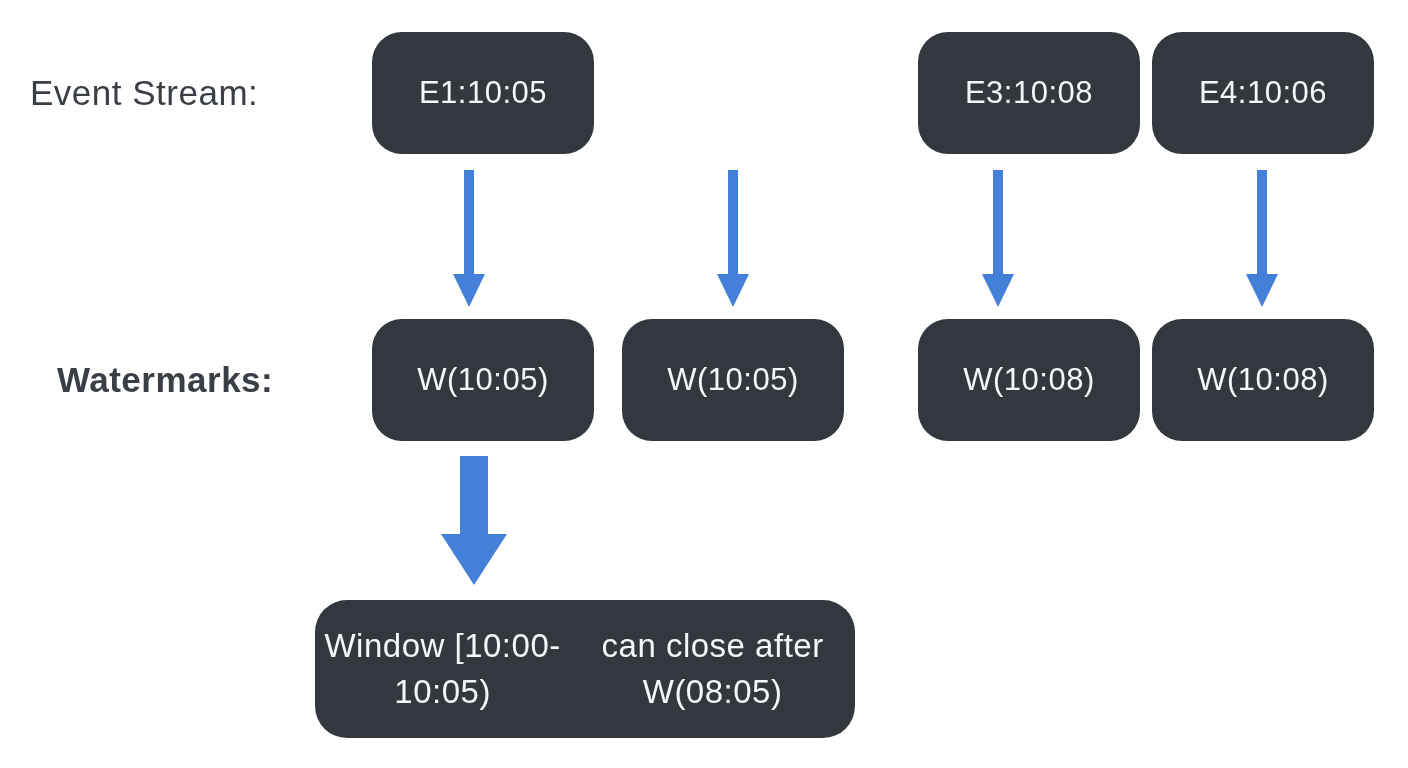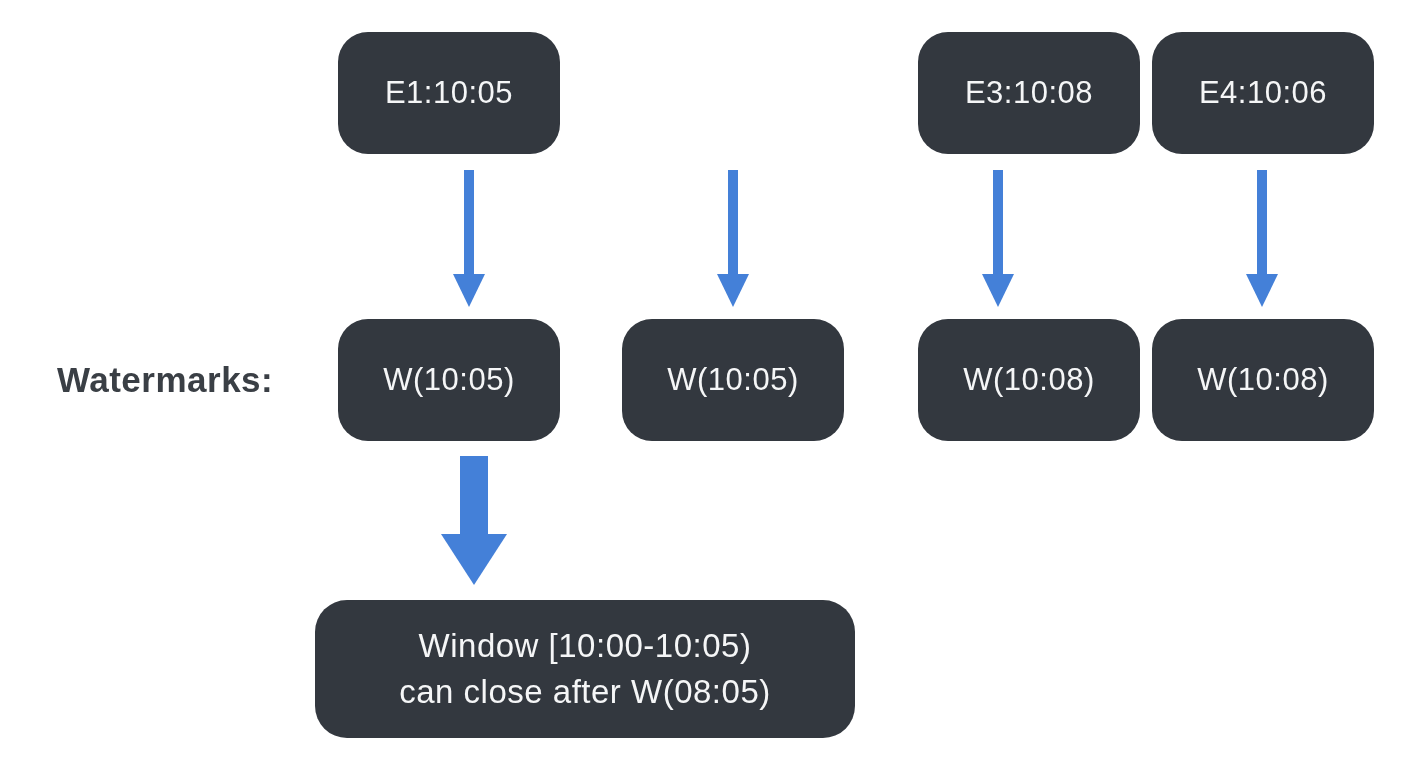--- a/index.html
+++ b/index.html
@@ -36,21 +36,21 @@
     border-radius:30px;
     color:var(--box-text);
     display:flex;
     align-items:center;
     justify-content:center;
     font-size:31px;
     letter-spacing:0.5px;
   }
   .row-events{top:32px;}
   .row-watermarks{top:319px;text-align:right;}
-  .col-0{left:338px;}
+  .col-0{left:372px;}
   .col-1{left:622px;}
   .col-2{left:886px;margin-left:32px;}
   .col-3{left:1152px;}
   .thin-arrow{
     position:absolute;
     top:170px;
     width:36px;
     height:138px;
     color:var(--arrow-blue);
   }
@@ -69,34 +69,35 @@
   .window-node{
     position:absolute;
     left:315px;
     top:600px;
     width:540px;
     height:138px;
     background:var(--box-bg);
     border-radius:32px;
     color:var(--box-text);
     display:flex;
-    flex-direction:column;
+    flex-direction:row;
     align-items:center;
     justify-content:center;
     font-size:33px;
     line-height:46px;
     letter-spacing:0.5px;
     text-align:center;
   }
 </style>
 </head>
 <body>
 
 <div class="canvas">
 
+  <div class="row-label label-events">Event Stream:</div>
   <div class="row-label label-watermarks">Watermarks:</div>
 
   <div class="node row-events col-0">E1:10:05</div>
   <div class="node row-events col-2">E3:10:08</div>
   <div class="node row-events col-3">E4:10:06</div>
 
   <svg class="thin-arrow arrow-c0" viewBox="0 0 36 138" xmlns="http://www.w3.org/2000/svg">
     <rect x="13" y="0" width="10" height="106" fill="currentColor"></rect>
     <polygon points="2,104 34,104 18,137" fill="currentColor"></polygon>
   </svg>

